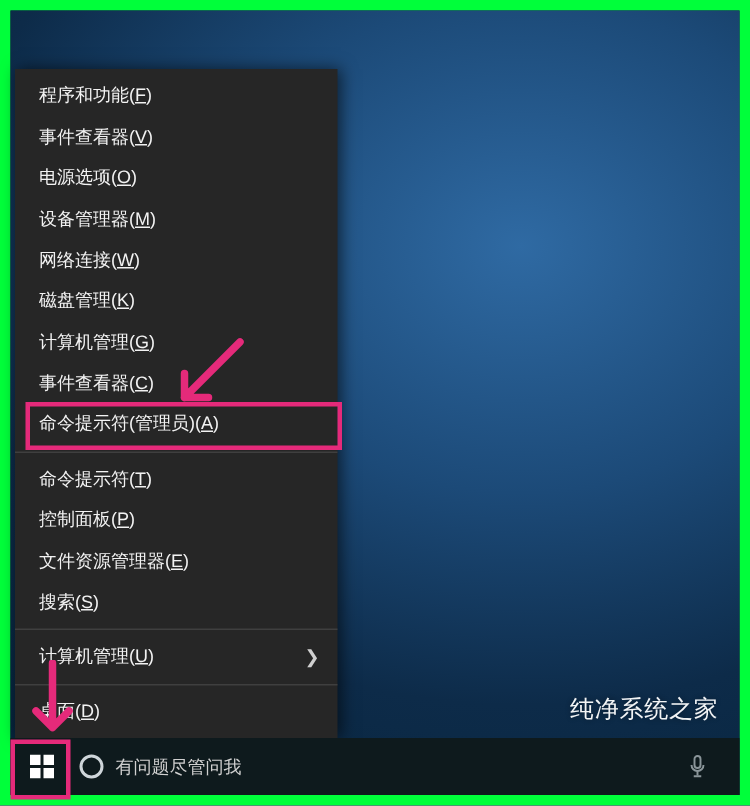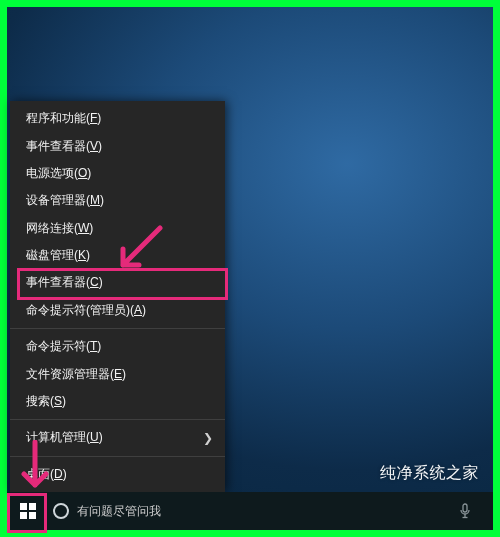--- a/index.html
+++ b/index.html
@@ -118,28 +118,34 @@
     <div class="item">
         <span><span>设备管理器</span>(<u class="acc">M</u>)</span>
       </div>
     <div class="item">
         <span><span>网络连接</span>(<u class="acc">W</u>)</span>
       </div>
     <div class="item">
         <span><span>磁盘管理</span>(<u class="acc">K</u>)</span>
       </div>
     <div class="item">
+        <span><span>计算机管理</span>(<u class="acc">G</u>)</span>
+      </div>
+    <div class="item">
         <span><span>事件查看器</span>(<u class="acc">C</u>)</span>
       </div>
     <div class="item">
         <span><span>命令提示符(管理员)</span>(<u class="acc">A</u>)</span>
       </div>
     <div class="sep"></div>
     <div class="item">
         <span><span>命令提示符</span>(<u class="acc">T</u>)</span>
+      </div>
+    <div class="item">
+        <span><span>控制面板</span>(<u class="acc">P</u>)</span>
       </div>
     <div class="item">
         <span><span>文件资源管理器</span>(<u class="acc">E</u>)</span>
       </div>
     <div class="item">
         <span><span>搜索</span>(<u class="acc">S</u>)</span>
       </div>
     <div class="sep"></div>
     <div class="item">
         <span><span>计算机管理</span>(<u class="acc">U</u>)</span>

